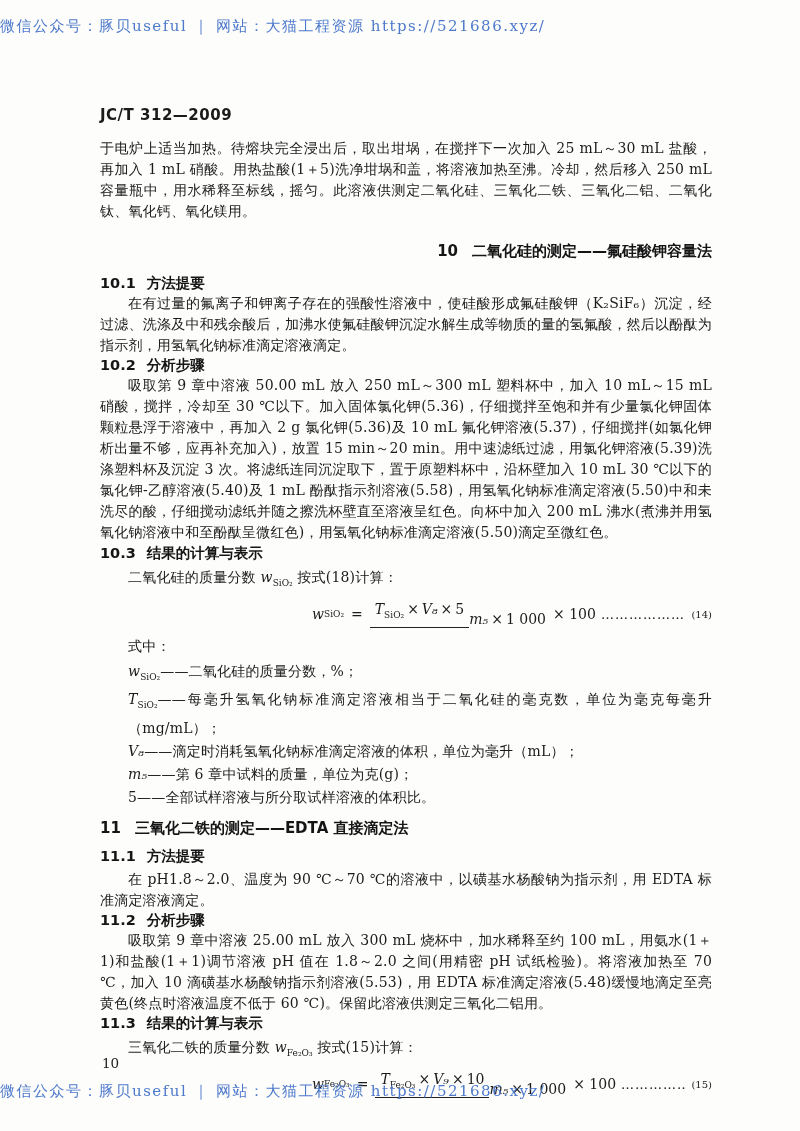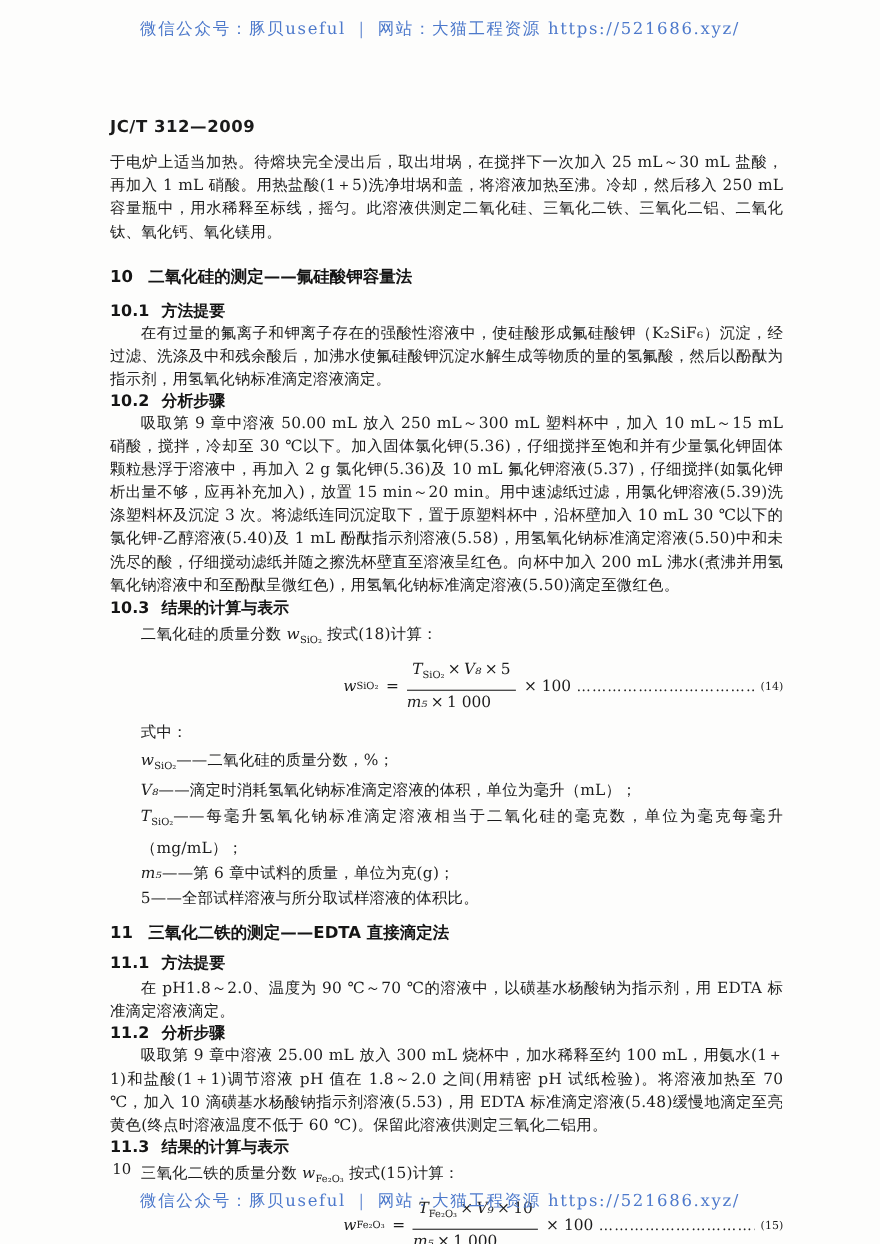--- a/index.html
+++ b/index.html
@@ -7,21 +7,20 @@
     width: 800px; height: 1131px;
     overflow: hidden;
     background: #ffffff;
     font-family: "DejaVu Serif", "Liberation Serif", serif;
     color: #1b1b1b;
   }
   .page { position: absolute; inset: 0; background: #fdfdfc; }
 
   .watermark {
     position: absolute; left: 0; right: 0;
-    text-align: center;
     font-size: 15px;
     letter-spacing: 1.5px;
     color: #4d79cb;
     font-family: "DejaVu Serif", "Liberation Serif", serif;
   }
   .wm-top { top: 17px; }
   .wm-bottom { top: 1082px; }
 
   .content {
     position: absolute;
@@ -60,22 +59,21 @@
     align-items: center;
     font-size: 14px;
   }
   .f-sp { width: 212px; flex: none; }
   .f-body { display: inline-flex; align-items: center; flex: none; }
   .f-eq { margin: 0 7px; }
   .var { font-style: italic; }
   sub { font-size: 9px; letter-spacing: 0; }
   .frac {
     display: inline-flex;
-    flex-direction: column;
-    align-items: flex-start;
+    align-items: flex-end;
     line-height: 17px;
     text-align: center;
   }
   .frac .num { border-bottom: 1.2px solid #222; padding: 0 5px 3px; white-space: nowrap; }
   .frac .den { padding-top: 3px; white-space: nowrap; }
   .f-piece { margin: 0 3px; }
   .f-mult { margin-left: 7px; white-space: nowrap; }
   .f-dots {
     flex: 1;
     overflow: hidden;
@@ -110,21 +108,21 @@
 <div class="page">
 
   <div class="watermark wm-top">微信公众号：豚贝useful ｜ 网站：大猫工程资源 https://521686.xyz/</div>
 
   <div class="content">
 
     <div class="doc-num">JC/T 312—2009</div>
 
     <p class="body" style="margin-top:14px;">于电炉上适当加热。待熔块完全浸出后，取出坩埚，在搅拌下一次加入 25 mL～30 mL 盐酸，再加入 1 mL 硝酸。用热盐酸(1＋5)洗净坩埚和盖，将溶液加热至沸。冷却，然后移入 250 mL 容量瓶中，用水稀释至标线，摇匀。此溶液供测定二氧化硅、三氧化二铁、三氧化二铝、二氧化钛、氧化钙、氧化镁用。</p>
 
-    <div class="h2" style="margin-top:19px;"><span>10</span><span class="hsp"></span><span>二氧化硅的测定——氟硅酸钾容量法</span></div>
+    <div class="h2" style="margin-top:19px;text-align:right;"><span>10</span><span class="hsp"></span><span>二氧化硅的测定——氟硅酸钾容量法</span></div>
 
     <div class="h3" style="margin-top:13px;"><span>10.1</span><span class="hsp2"></span><span>方法提要</span></div>
 
     <p class="body indent">在有过量的氟离子和钾离子存在的强酸性溶液中，使硅酸形成氟硅酸钾（K₂SiF₆）沉淀，经过滤、洗涤及中和残余酸后，加沸水使氟硅酸钾沉淀水解生成等物质的量的氢氟酸，然后以酚酞为指示剂，用氢氧化钠标准滴定溶液滴定。</p>
 
     <div class="h3"><span>10.2</span><span class="hsp2"></span><span>分析步骤</span></div>
 
     <p class="body indent">吸取第 9 章中溶液 50.00 mL 放入 250 mL～300 mL 塑料杯中，加入 10 mL～15 mL 硝酸，搅拌，冷却至 30 ℃以下。加入固体氯化钾(5.36)，仔细搅拌至饱和并有少量氯化钾固体颗粒悬浮于溶液中，再加入 2 g 氯化钾(5.36)及 10 mL 氟化钾溶液(5.37)，仔细搅拌(如氯化钾析出量不够，应再补充加入)，放置 15 min～20 min。用中速滤纸过滤，用氯化钾溶液(5.39)洗涤塑料杯及沉淀 3 次。将滤纸连同沉淀取下，置于原塑料杯中，沿杯壁加入 10 mL 30 ℃以下的氯化钾-乙醇溶液(5.40)及 1 mL 酚酞指示剂溶液(5.58)，用氢氧化钠标准滴定溶液(5.50)中和未洗尽的酸，仔细搅动滤纸并随之擦洗杯壁直至溶液呈红色。向杯中加入 200 mL 沸水(煮沸并用氢氧化钠溶液中和至酚酞呈微红色)，用氢氧化钠标准滴定溶液(5.50)滴定至微红色。</p>
 
     <div class="h3" style="margin-top:1px;"><span>10.3</span><span class="hsp2"></span><span>结果的计算与表示</span></div>
@@ -144,22 +142,22 @@
         <span class="f-mult">× 100</span>
       </span>
       <span class="f-dots">………………………………………………………………</span>
       <span class="f-tag">(14)</span>
     </div>
 
     <p class="body where" style="margin-top:8px;">式中：</p>
 
     <div style="margin-top:3px;">
       <div class="def-row"><span class="var">w</span><sub>SiO₂</sub><span>——二氧化硅的质量分数，%；</span></div>
+      <div class="def-row"><span class="var">T</span><sub>SiO₂</sub><span>——每毫升氢氧化钠标准滴定溶液相当于二氧化硅的毫克数，单位为毫克每毫升（mg/mL）；</span></div>
       <div class="def-row"><span class="var">V₈</span><span>——滴定时消耗氢氧化钠标准滴定溶液的体积，单位为毫升（mL）；</span></div>
-      <div class="def-row"><span class="var">T</span><sub>SiO₂</sub><span>——每毫升氢氧化钠标准滴定溶液相当于二氧化硅的毫克数，单位为毫克每毫升（mg/mL）；</span></div>
       <div class="def-row"><span class="var">m₅</span><span>——第 6 章中试料的质量，单位为克(g)；</span></div>
       <div class="def-row"><span>5</span><span>——全部试样溶液与所分取试样溶液的体积比。</span></div>
     </div>
 
     <div class="h2" style="margin-top:9px;"><span>11</span><span class="hsp"></span><span>三氧化二铁的测定——EDTA 直接滴定法</span></div>
 
     <div class="h3" style="margin-top:9px;"><span>11.1</span><span class="hsp2"></span><span>方法提要</span></div>
 
     <p class="body indent" style="margin-top:3px;">在 pH1.8～2.0、温度为 90 ℃～70 ℃的溶液中，以磺基水杨酸钠为指示剂，用 EDTA 标准滴定溶液滴定。</p>
 

